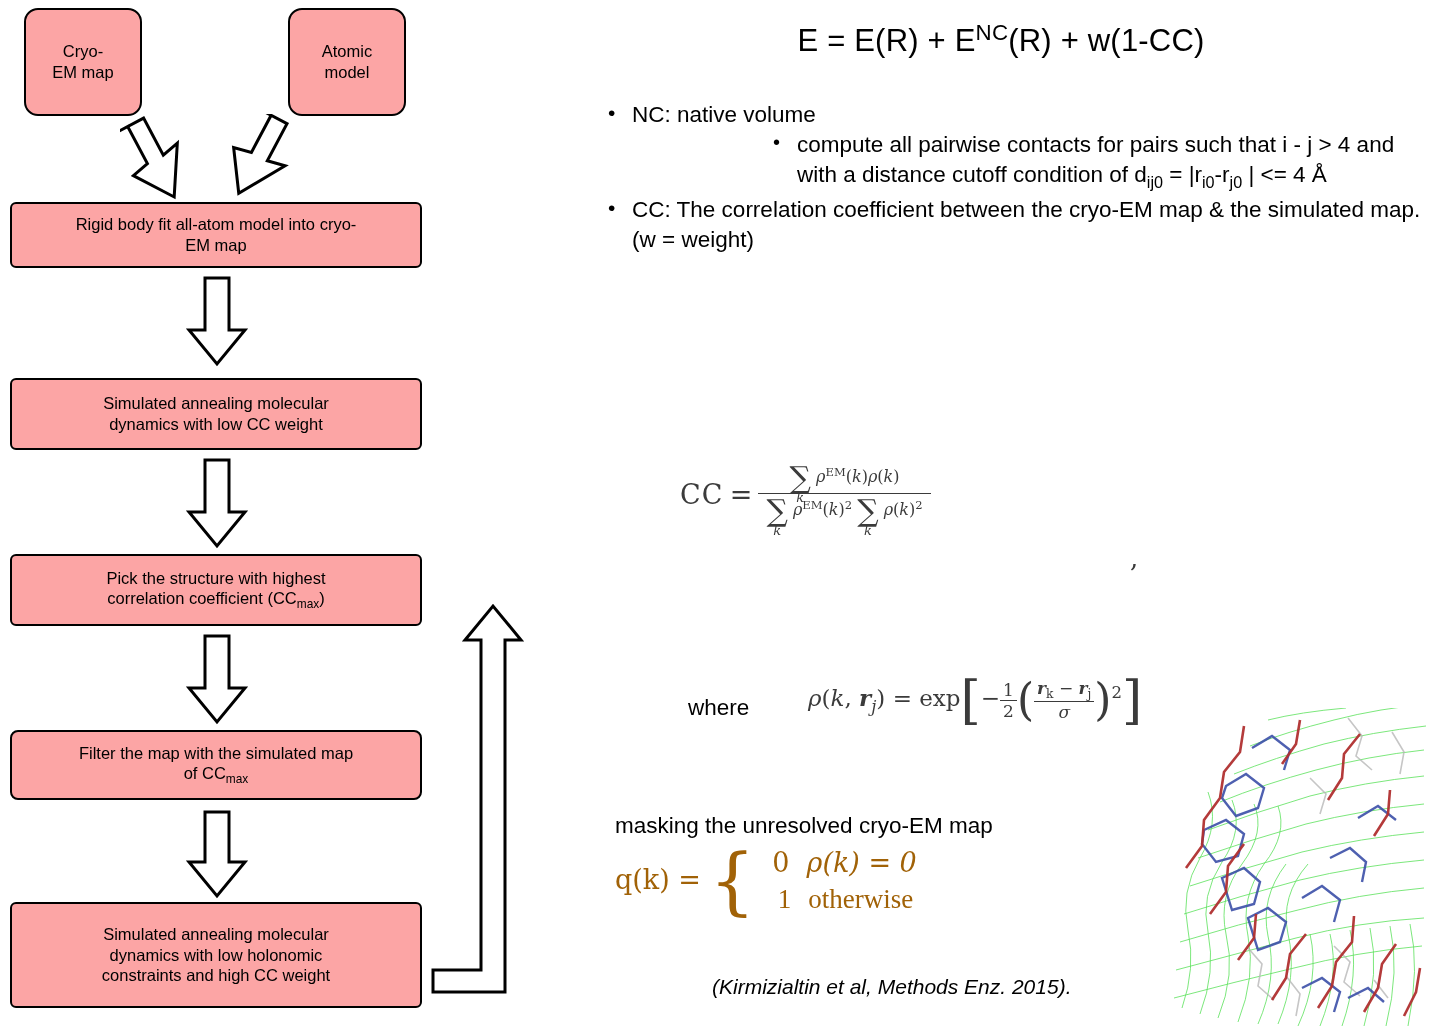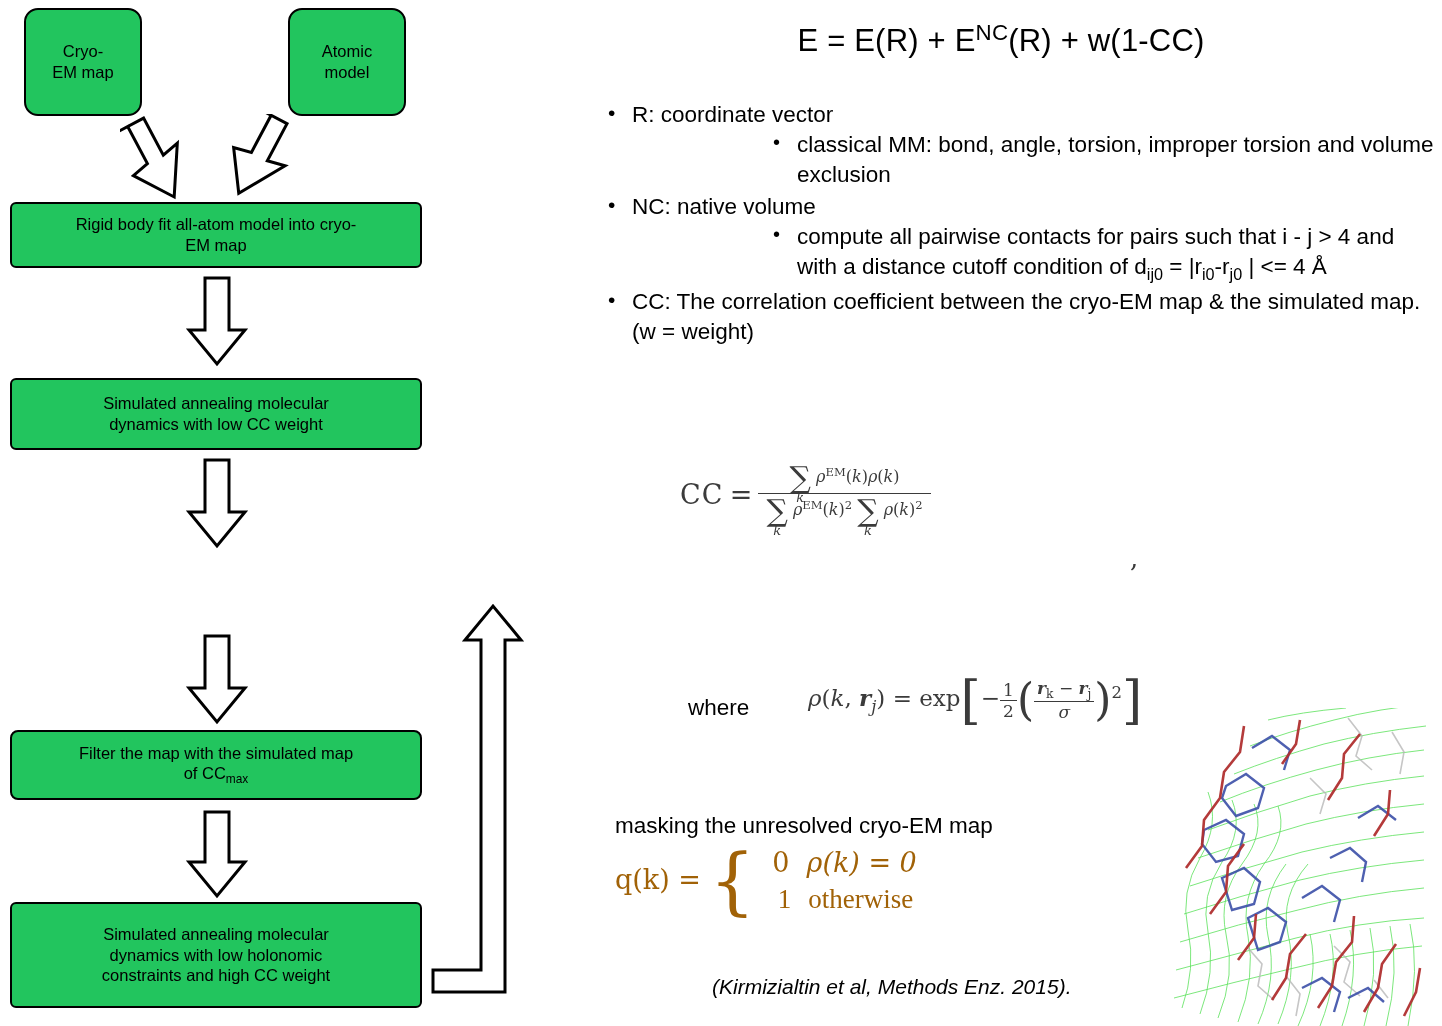--- a/index.html
+++ b/index.html
@@ -21,21 +21,21 @@
     position: absolute;
     left: 0;
     top: 0;
     width: 560px;
     height: 1026px;
   }
   .node {
     position: absolute;
     box-sizing: border-box;
     border: 2px solid #000;
-    background: #22c55e;
+    background: #fca5a5;
     display: flex;
     align-items: center;
     justify-content: center;
     text-align: center;
     font-size: 16.5px;
     line-height: 1.25;
     padding: 4px 10px;
   }
   .node.round {
     border-radius: 14px;
@@ -279,20 +279,23 @@
   </svg>
 
   <div class="node rect" style="left:10px; top:378px; width:412px; height:72px; border-radius:6px;">
     <span class="node-text">Simulated annealing molecular<br>dynamics with low CC weight</span>
   </div>
 
   <svg class="arrow-svg" style="left:182px; top:458px;" width="70" height="92" viewBox="0 0 70 92">
     <polygon points="23,2 47,2 47,54 63,54 35,88 7,54 23,54" fill="#ffffff" stroke="#000000" stroke-width="3"></polygon>
   </svg>
 
+  <div class="node rect" style="left:10px; top:554px; width:412px; height:72px; border-radius:6px;">
+    <span class="node-text">Pick the structure with highest<br>correlation coefficient (CC<sub>max</sub>)</span>
+  </div>
 
   <svg class="arrow-svg" style="left:182px; top:634px;" width="70" height="92" viewBox="0 0 70 92">
     <polygon points="23,2 47,2 47,54 63,54 35,88 7,54 23,54" fill="#ffffff" stroke="#000000" stroke-width="3"></polygon>
   </svg>
 
   <div class="node rect" style="left:10px; top:730px; width:412px; height:70px; border-radius:8px;">
     <span class="node-text">Filter the map with the simulated map<br>of CC<sub>max</sub></span>
   </div>
 
   <svg class="arrow-svg" style="left:182px; top:810px;" width="70" height="90" viewBox="0 0 70 90">
@@ -310,28 +313,20 @@
 </div>
 
 <div id="right">
 
   <div id="equation-title">
     <span>E = E(R) + E</span><sup>NC</sup><span>(R) + w(1-CC)</span>
   </div>
 
   <div id="bullets">
     <ul class="lvl1">
-      <li>
-        <span>R: coordinate vector</span>
-        <ul class="lvl2">
-          <li>
-            <span>classical MM: bond, angle, torsion, improper torsion and volume exclusion</span>
-          </li>
-        </ul>
-      </li>
       <li>
         <span>NC: native volume</span>
         <ul class="lvl2">
           <li>
             compute all pairwise contacts for pairs such that i - j &gt; 4 and with a distance cutoff condition of d<sub>ij0</sub> = |r<sub>i0</sub>-r<sub>j0</sub> | &lt;= 4 Å
           </li>
         </ul>
       </li>
       <li>
         <span>CC: The correlation coefficient between the cryo-EM map &amp; the simulated map. (w = weight)</span>

